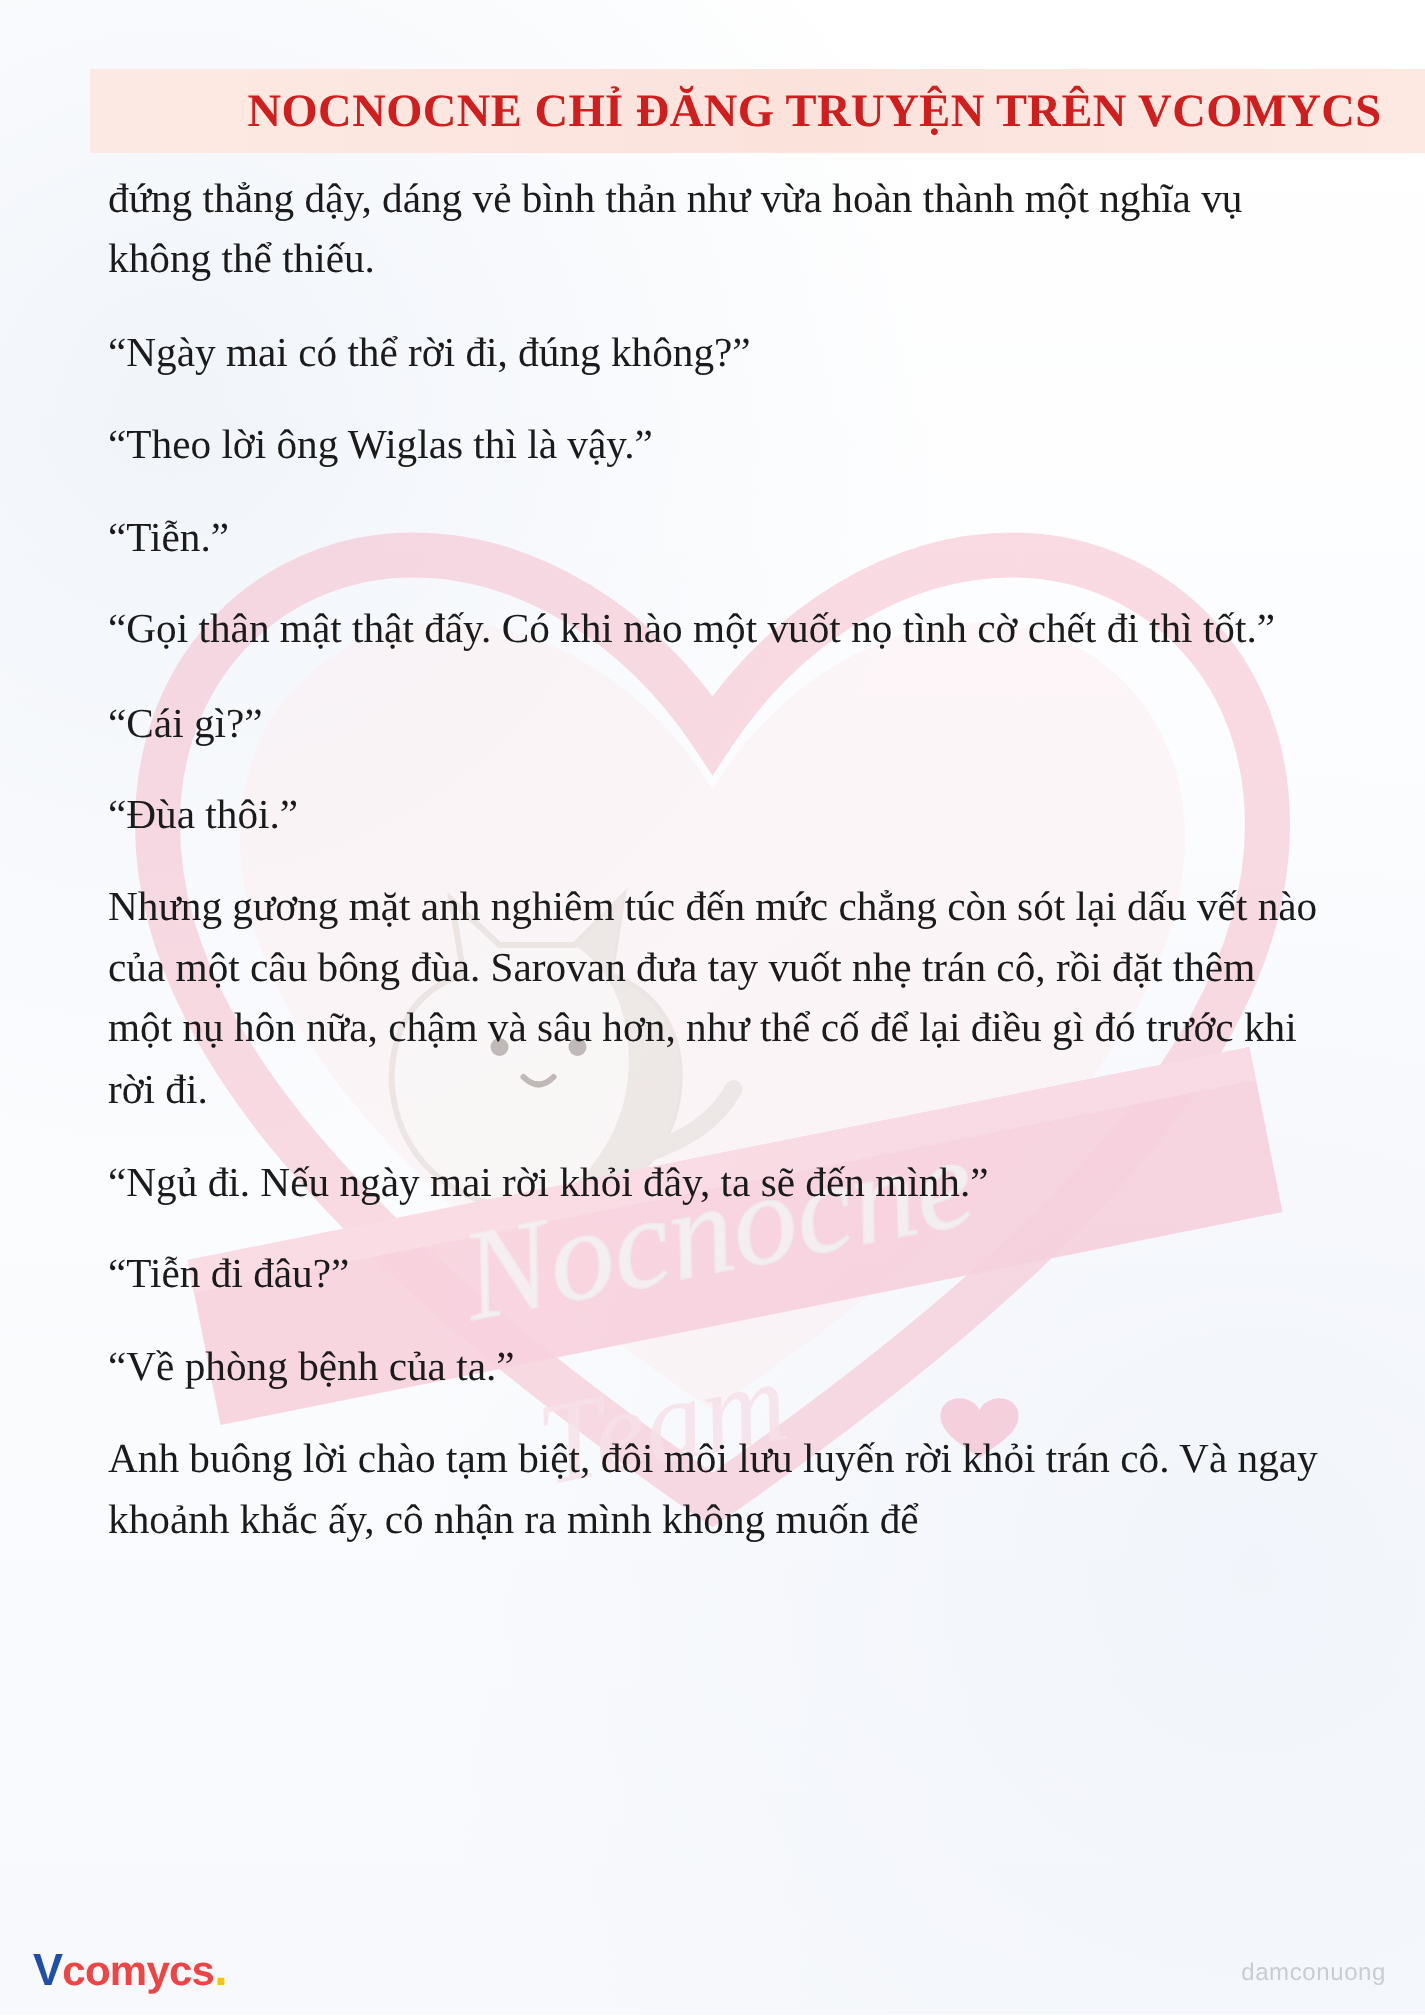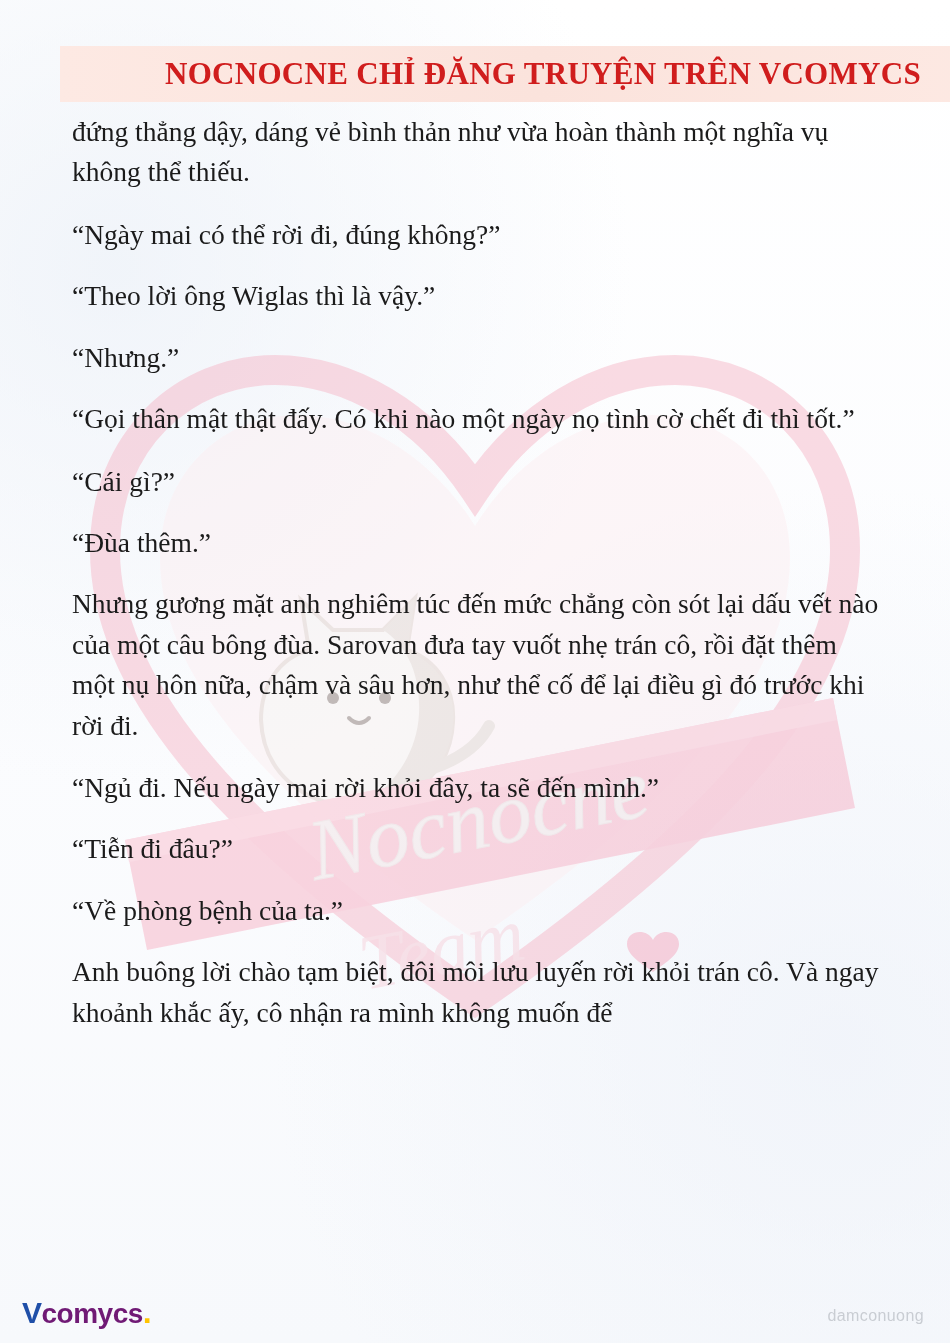--- a/index.html
+++ b/index.html
@@ -100,21 +100,21 @@
     font-family: "Liberation Sans", sans-serif;
     font-weight: bold;
     font-size: 28px;
     letter-spacing: -0.5px;
   }
   .brand-v {
     color: #1f4fa8;
     font-size: 30px;
   }
   .brand-rest {
-    color: #701a75;
+    color: #ef4444;
   }
   .brand-dot {
     color: #ffc400;
     font-size: 32px;
   }
   .footer-note {
     position: absolute;
     right: 26px;
     bottom: 18px;
     color: #c9cdd3;
@@ -153,24 +153,24 @@
   </svg>
 
   <div class="banner">
     <div class="banner-title">NOCNOCNE CHỈ ĐĂNG TRUYỆN TRÊN VCOMYCS</div>
   </div>
 
   <div class="content">
     <p class="para">đứng thẳng dậy, dáng vẻ bình thản như vừa hoàn thành một nghĩa vụ không thể thiếu.</p>
     <p class="para tight">“Ngày mai có thể rời đi, đúng không?”</p>
     <p class="para tight">“Theo lời ông Wiglas thì là vậy.”</p>
-    <p class="para tight">“Nhưng.”</p>
-    <p class="para">“Gọi thân mật thật đấy. Có khi nào một ngày nọ tình cờ chết đi thì tốt.”</p>
+    <p class="para tight">“Tiễn.”</p>
+    <p class="para">“Gọi thân mật thật đấy. Có khi nào một vuốt nọ tình cờ chết đi thì tốt.”</p>
     <p class="para tight">“Cái gì?”</p>
-    <p class="para tight">“Đùa thêm.”</p>
+    <p class="para tight">“Đùa thôi.”</p>
     <p class="para">Nhưng gương mặt anh nghiêm túc đến mức chẳng còn sót lại dấu vết nào của một câu bông đùa. Sarovan đưa tay vuốt nhẹ trán cô, rồi đặt thêm một nụ hôn nữa, chậm và sâu hơn, như thể cố để lại điều gì đó trước khi rời đi.</p>
     <p class="para tight">“Ngủ đi. Nếu ngày mai rời khỏi đây, ta sẽ đến mình.”</p>
     <p class="para tight">“Tiễn đi đâu?”</p>
     <p class="para tight">“Về phòng bệnh của ta.”</p>
     <p class="para">Anh buông lời chào tạm biệt, đôi môi lưu luyến rời khỏi trán cô. Và ngay khoảnh khắc ấy, cô nhận ra mình không muốn để</p>
   </div>
 
   <div class="footer">
     <div class="brand-logo">
       <span class="brand-v">V</span>

